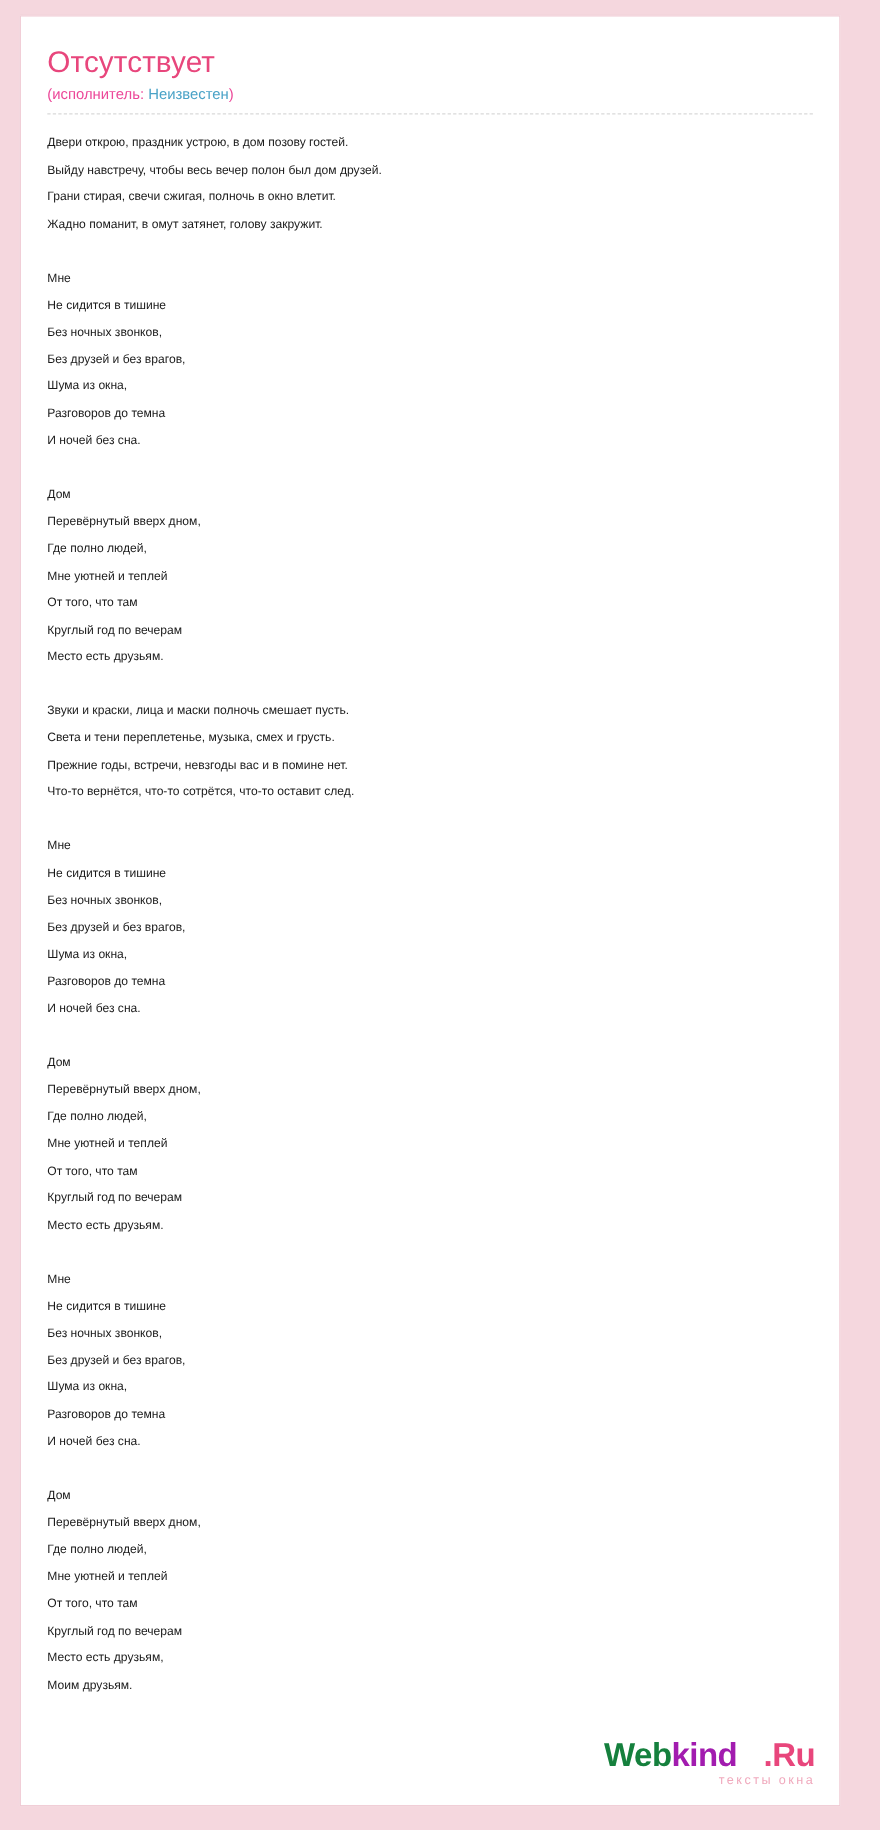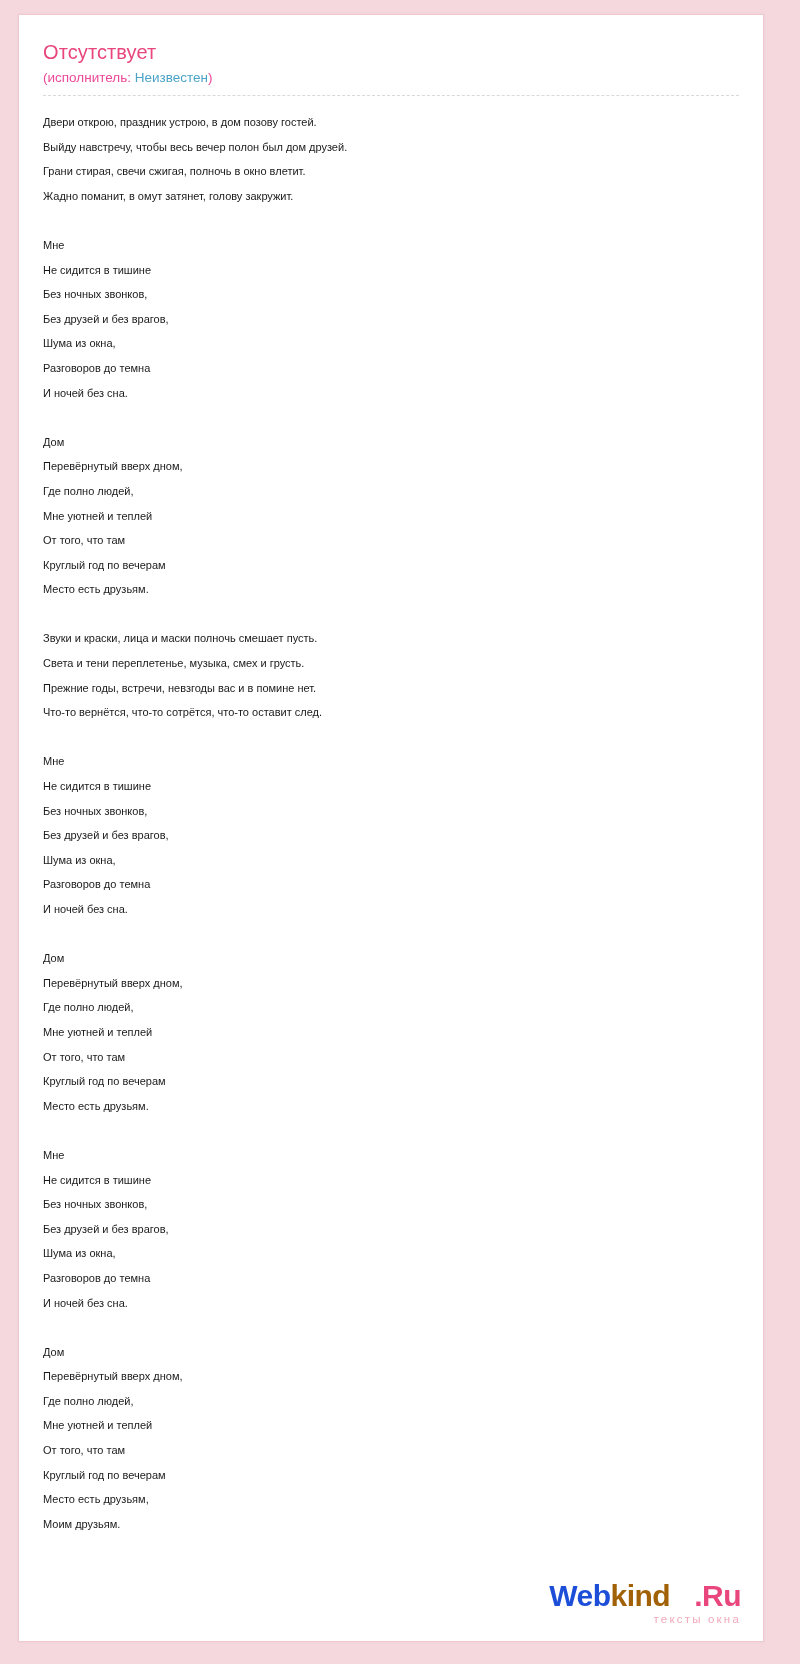--- a/index.html
+++ b/index.html
@@ -23,21 +23,21 @@
     box-sizing: border-box;
     border: 1px solid #f0c9d3;
     box-shadow: 0 0 2px rgba(0,0,0,0.06);
     overflow: hidden;
   }
   .inner {
     padding: 26px 24px 0 24px;
   }
   .song-title {
     color: #e8467c;
-    font-size: 20px;
+    font-size: 27px;
     font-weight: normal;
     margin: 0 0 6px 0;
     letter-spacing: 0.1px;
   }
   .artist-line {
     font-size: 13.5px;
     color: #333333;
     padding-bottom: 10px;
     border-bottom: 1px dashed #d9d9d9;
     margin-bottom: 14px;
@@ -61,22 +61,22 @@
     right: 22px;
     bottom: 16px;
     text-align: right;
     line-height: 1;
   }
   .logo-text {
     font-size: 30px;
     font-weight: bold;
     letter-spacing: -0.5px;
   }
-  .logo-web { color: #1d4ed8; }
-  .logo-kind { color: #a16207; margin-top: 44px; }
+  .logo-web { color: #15803d; }
+  .logo-kind { color: #a21caf; margin-top: 44px; }
   .logo-ru { color: #e8467c; padding-left: 24px; }
   .logo-sub {
     font-size: 11.5px;
     color: #f0a9bd;
     letter-spacing: 2.2px;
     margin-top: 3px;
   }
 </style>
 </head>
 <body>

